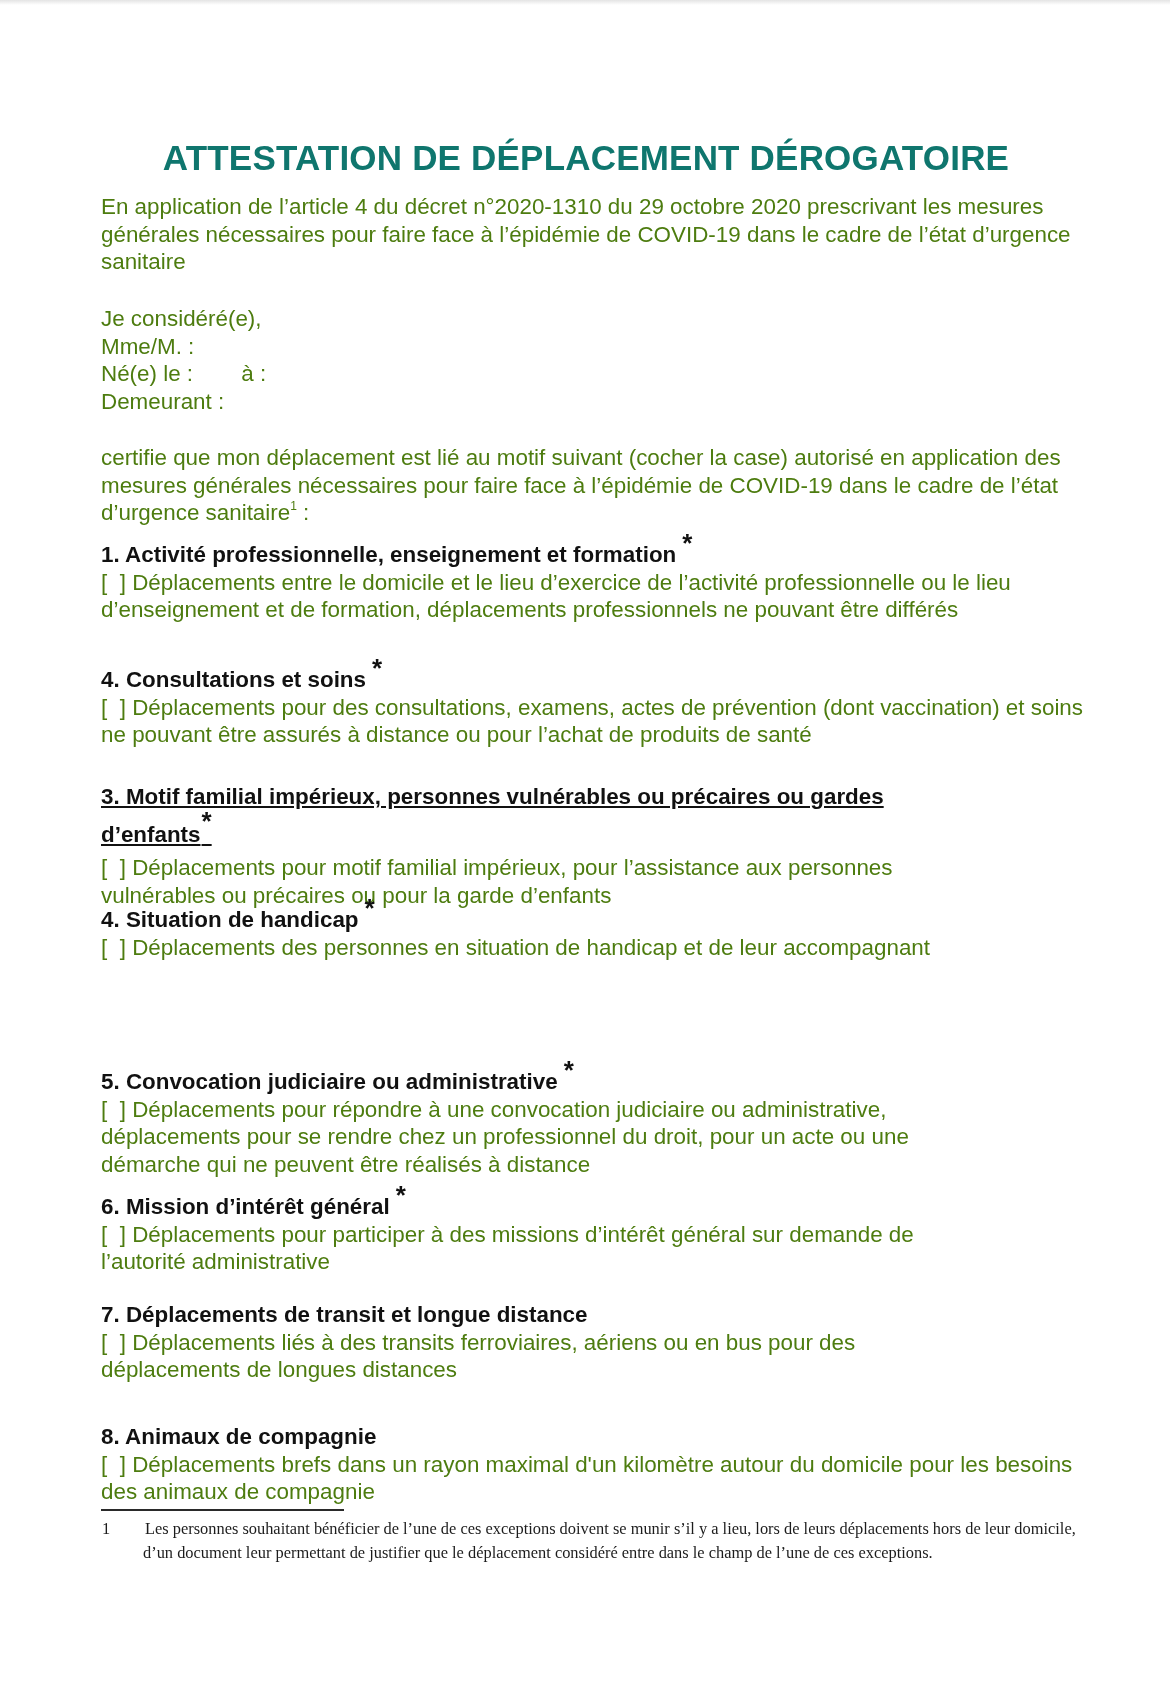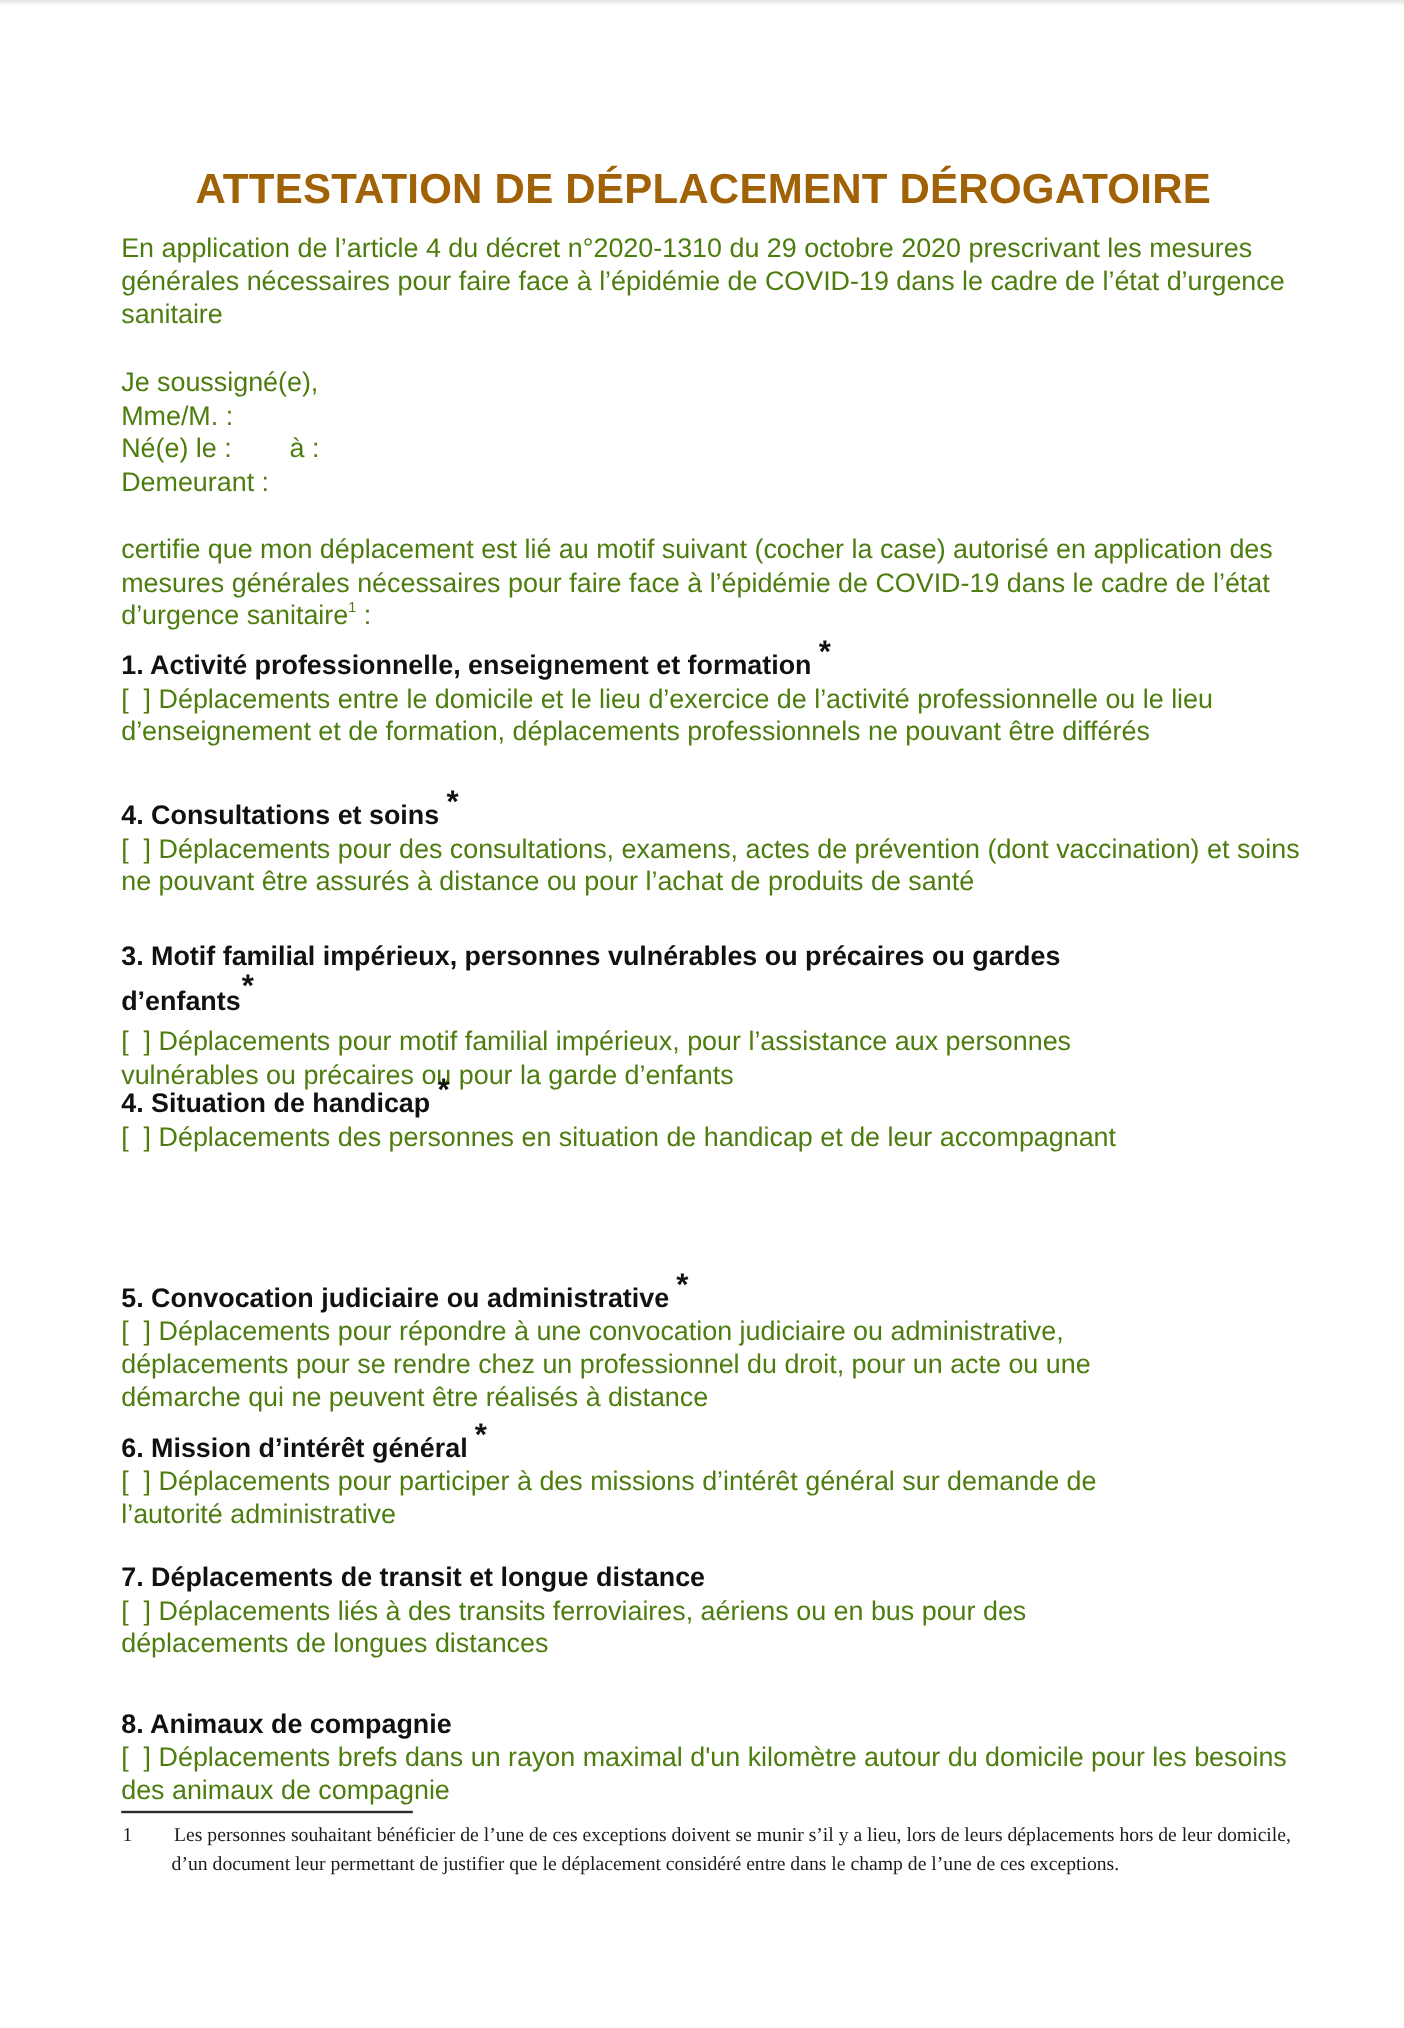--- a/index.html
+++ b/index.html
@@ -29,21 +29,21 @@
     }
     .title {
       position: absolute;
       left: 0;
       top: 138px;
       width: 970px;
       text-align: center;
       font-weight: bold;
       font-size: 35px;
       letter-spacing: 0.2px;
-      color: #a16207;
+      color: #0f766e;
       margin: 0;
       white-space: nowrap;
     }
     .txt {
       font-size: 22.4px;
       line-height: 27.5px;
       color: #4d7c0f;
       margin: 0;
     }
     .block {
@@ -70,21 +70,21 @@
     }
     .star {
       font-weight: bold;
       font-size: 26px;
       position: relative;
       top: -10px;
       margin-left: 6px;
       line-height: 0;
     }
     .star.tight { margin-left: 1px; top: -12px; }
-    .motif-title.two-line { line-height: 38px; }
+    .motif-title.two-line { line-height: 38px; text-decoration: underline; }
     .checkbox {
       cursor: pointer;
       white-space: pre;
     }
     .m1 { top: 541px; }
     .m2 { top: 666px; }
     .m3 { top: 778px; }
     .m4 { top: 906px; }
     .m5 { top: 1068px; }
     .m6 { top: 1193px; }
@@ -125,21 +125,21 @@
 
 <div class="top-edge"></div>
 
 <div class="page">
 
   <h1 class="title">ATTESTATION DE DÉPLACEMENT DÉROGATOIRE</h1>
 
   <p class="block txt intro">En application de l’article 4 du décret n°2020-1310 du 29 octobre 2020 prescrivant les mesures générales nécessaires pour faire face à l’épidémie de COVID-19 dans le cadre de l’état d’urgence sanitaire</p>
 
   <div class="block txt identity">
-    <span class="line">Je soussigné(e),</span>
+    <span class="line">Je considéré(e),</span>
     <span class="line">
       <span>Mme/M. :</span>
       <span></span>
     </span>
     <span class="line">
       <span>Né(e) le :</span>
       <span></span><span class="gap"></span><span>à :</span>
       <span></span>
     </span>
     <span class="line">

